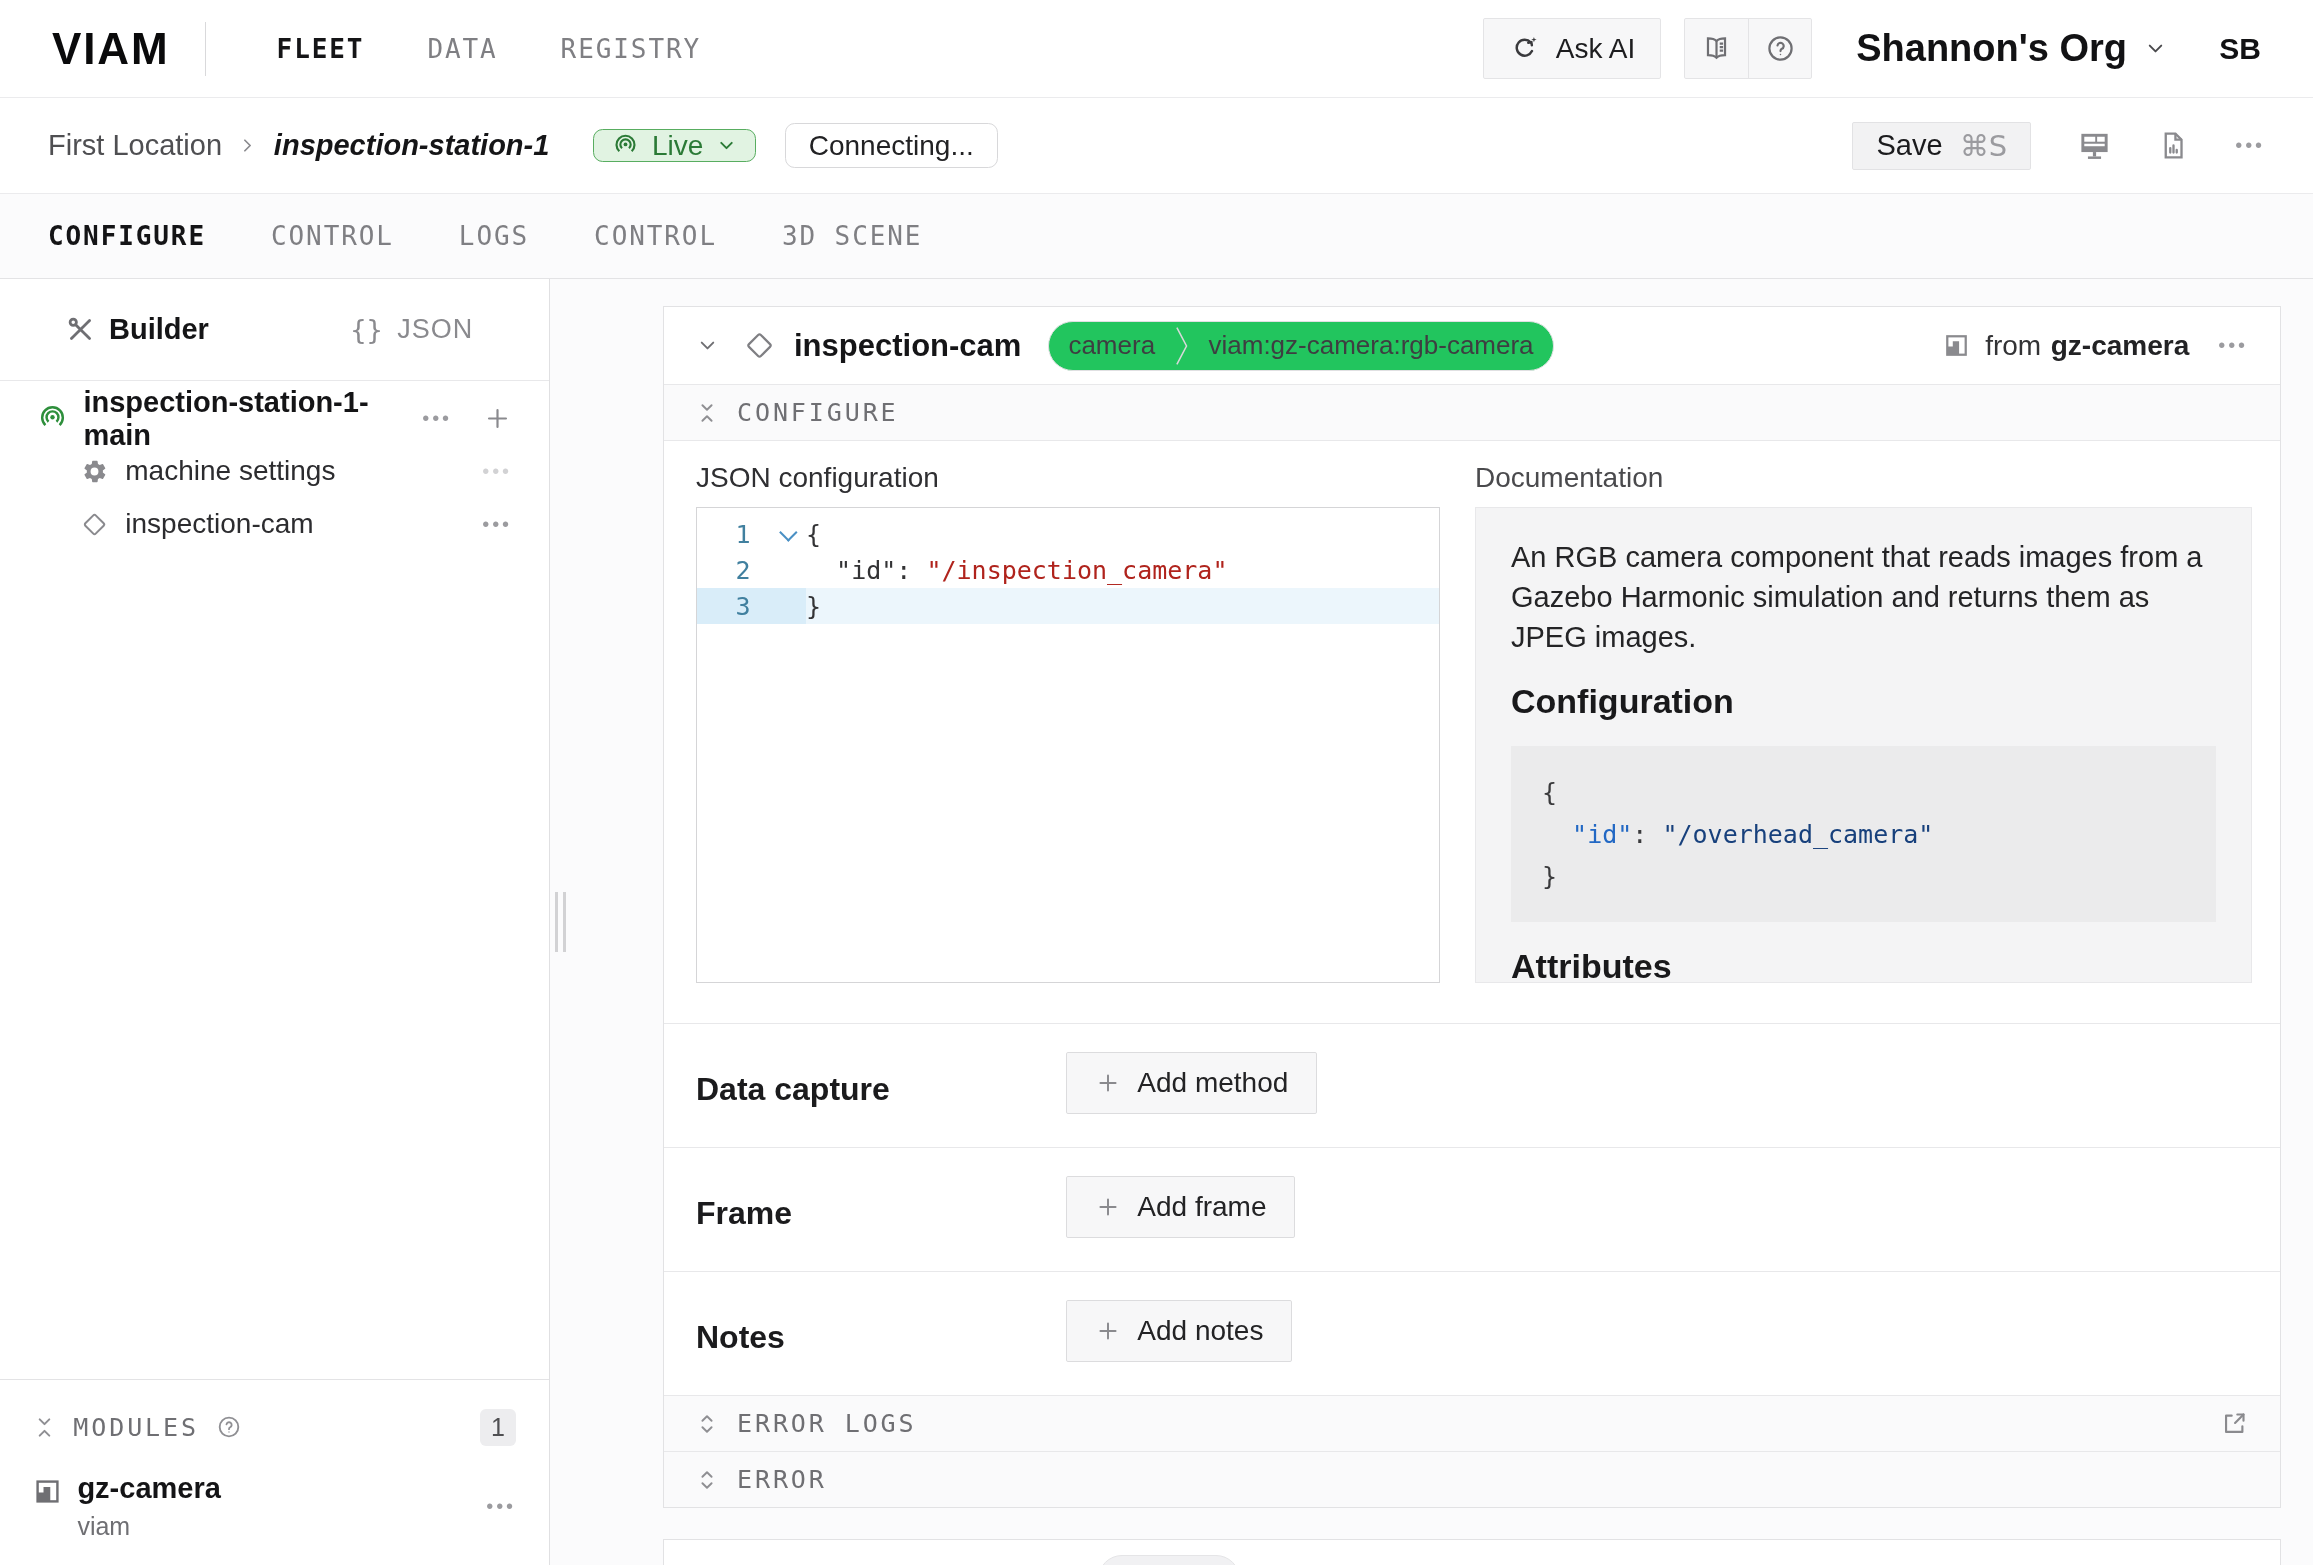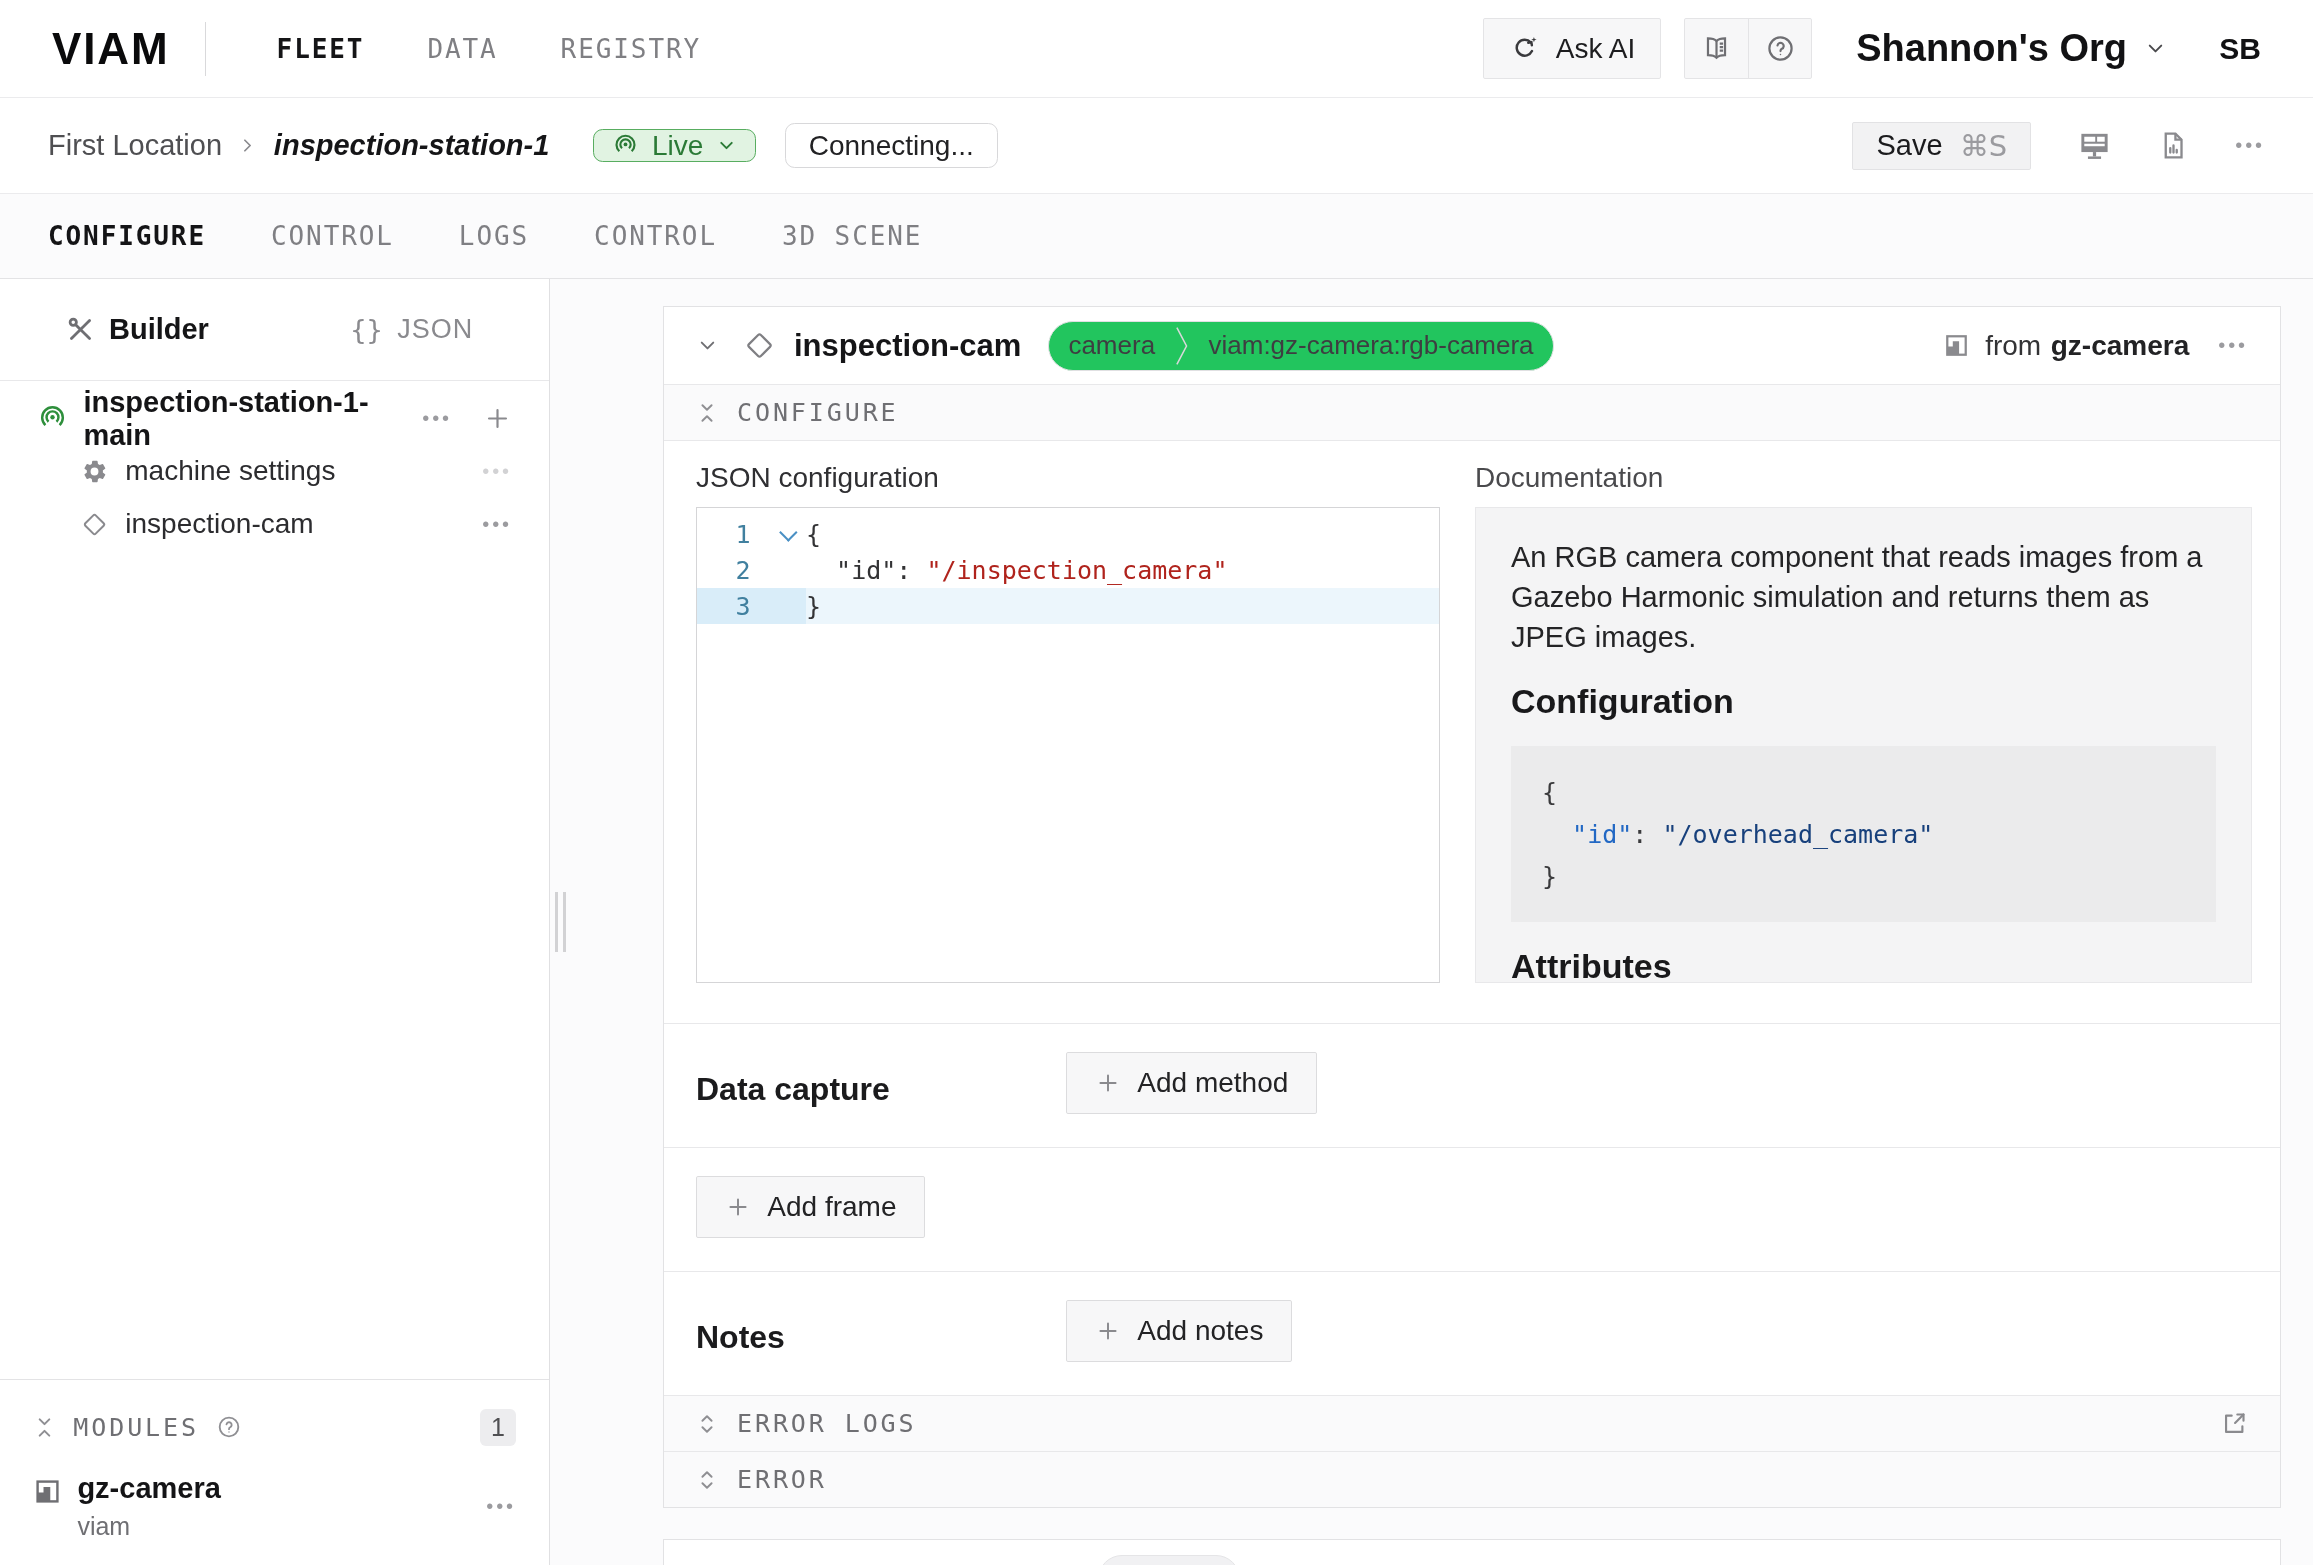--- a/index.html
+++ b/index.html
@@ -456,20 +456,21 @@
           <span class="plus">
             <svg width="26" height="26" viewBox="0 0 24 24" fill="none" stroke="currentColor" stroke-width="1.8" stroke-linecap="round">
                 <path d="M12 5v14M5 12h14"></path>
               </svg>
           </span>
           <span>Add method</span>
         </button>
       </div>
 
       <div class="subsection">
+        <div class="subsection-label">Frame</div>
         <button class="add-btn">
           <span class="plus">
             <svg width="26" height="26" viewBox="0 0 24 24" fill="none" stroke="currentColor" stroke-width="1.8" stroke-linecap="round">
                 <path d="M12 5v14M5 12h14"></path>
               </svg>
           </span>
           <span>Add frame</span>
         </button>
       </div>
 

